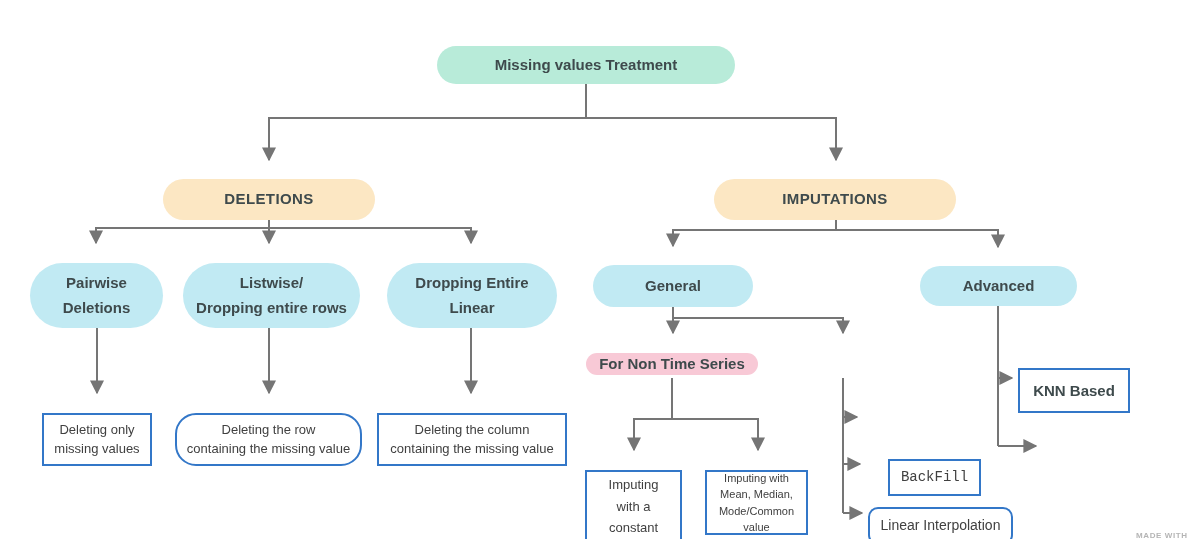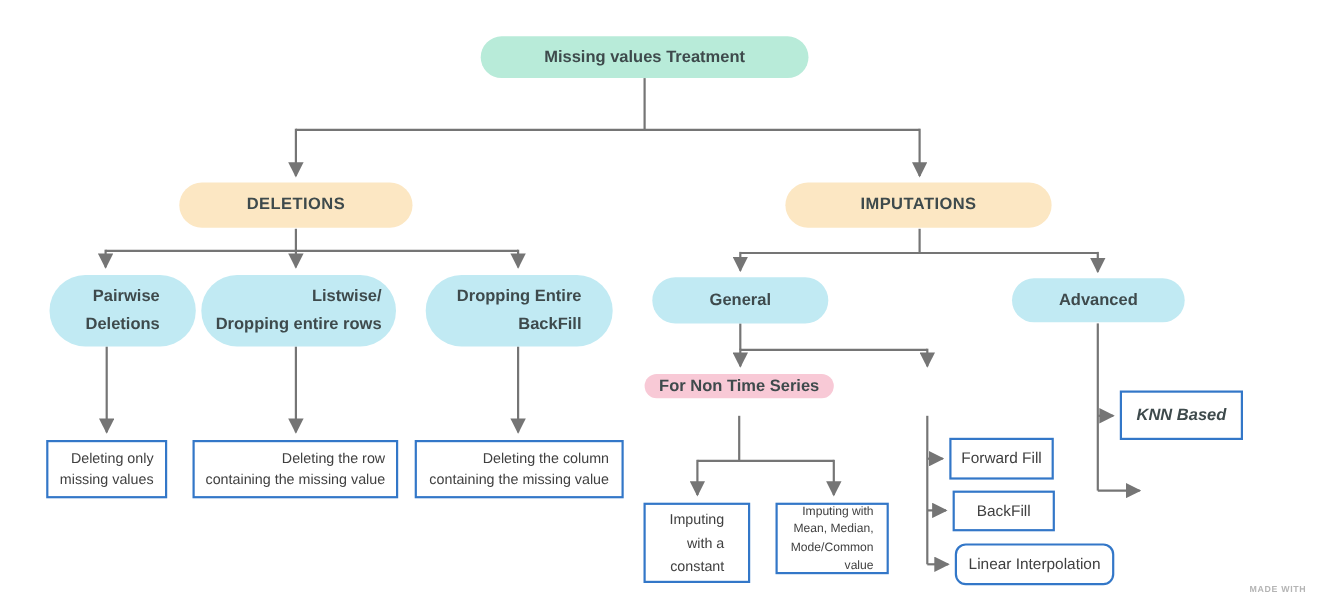--- a/index.html
+++ b/index.html
@@ -15,44 +15,45 @@
     position: absolute;
     left: 0; top: 0;
     width: 1197px; height: 539px;
     pointer-events: none;
   }
   .node {
     position: absolute;
     display: flex;
     align-items: center;
     justify-content: center;
-    text-align: right;
+    text-align: center;
     box-sizing: border-box;
     white-space: pre-line;
+    margin-top: 13px;
   }
   .pill {
     color: #3e4a4c;
     font-weight: 700;
     font-size: 15px;
     line-height: 1.65;
   }
   .pill.mint  { background: #b8ebd9; }
   .pill.peach { background: #fce7c3; letter-spacing: 0.4px; }
   .pill.blue  { background: #c1eaf3; }
   .pill.pink  { background: #f8c9d6; }
   .obox {
     background: #ffffff;
     border: 2px solid #3377c8;
     color: #404040;
     font-weight: 400;
     font-size: 13px;
     line-height: 1.4;
   }
   .obox.big   { font-size: 14px; }
-  .obox.dark  { color: #3e4a4c; font-weight: 700; font-size: 15px; font-style: italic; }
+  .obox.dark  { color: #3e4a4c; font-weight: 700; font-size: 15px; }
   .obox.tall  { line-height: 1.65; }
   .obox.tiny  { font-size: 11px; line-height: 1.5; }
   #watermark {
     position: absolute;
     left: 1120px; top: 531px;
     font-size: 8px;
     font-weight: 700;
     color: #b5b5b5;
     letter-spacing: 0.6px;
     white-space: nowrap;
@@ -127,48 +128,47 @@
         <path d="M998,446 L1036,446" marker-end="url(#arrow)"></path>
       </g>
     </g>
   </svg>
 
   <div class="node pill mint" style="left:437px; top:33px; width:298px; height:38px; border-radius:19px;">Missing values Treatment</div>
 
   <div class="node pill peach" style="left:163px; top:166px; width:212px; height:41px; border-radius:21px;">DELETIONS</div>
   <div class="node pill peach" style="left:714px; top:166px; width:242px; height:41px; border-radius:21px;">IMPUTATIONS</div>
 
-  <div class="node pill blue" style="left:45px; top:250px; width:133px; height:65px; border-radius:33px;">Pairwise
+  <div class="node pill blue" style="left:30px; top:250px; width:133px; height:65px; border-radius:33px;">Pairwise
 Deletions</div>
   <div class="node pill blue" style="left:183px; top:250px; width:177px; height:65px; border-radius:33px;">Listwise/
 Dropping entire rows</div>
   <div class="node pill blue" style="left:387px; top:250px; width:170px; height:65px; border-radius:33px;">Dropping Entire
-BackFill</div>
+Linear</div>
 
   <div class="node pill blue" style="left:593px; top:252px; width:160px; height:42px; border-radius:21px;">General</div>
   <div class="node pill blue" style="left:920px; top:253px; width:157px; height:40px; border-radius:20px;">Advanced</div>
 
   <div class="node pill pink" style="left:586px; top:340px; width:172px; height:22px; border-radius:19px;">For Non Time Series</div>
 
   <div class="node obox" style="left:42px; top:400px; width:110px; height:53px;">Deleting only
 missing values</div>
-  <div class="node obox" style="left:175px; top:400px; width:187px; height:53px;">Deleting the row
+  <div class="node obox" style="left:175px; top:400px; width:187px; height:53px;border-radius:21px;">Deleting the row
 containing the missing value</div>
   <div class="node obox" style="left:377px; top:400px; width:190px; height:53px;">Deleting the column
 containing the missing value</div>
 
   <div class="node obox tall" style="left:585px; top:457px; width:97px; height:73px;">Imputing
 with a
 constant</div>
   <div class="node obox tiny" style="left:705px; top:457px; width:103px; height:65px;">Imputing with
 Mean, Median,
 Mode/Common
 value</div>
 
-  <div class="node obox big" style="left:863px; top:398px; width:95px; height:38px;">Forward Fill</div>
-  <div class="node obox big" style="left:866px; top:446px; width:93px; height:37px;">BackFill</div>
+  <div class="node obox big" style="left:888px; top:446px; width:93px; height:37px;font-family:Liberation Mono, monospace;">BackFill</div>
   <div class="node obox big" style="left:868px; top:494px; width:145px; height:38px;border-radius:10px;">Linear Interpolation</div>
 
   <div class="node obox dark" style="left:1018px; top:355px; width:112px; height:45px;">KNN Based</div>
 
   <div id="watermark">MADE WITH</div>
 
 </div>
 
 </body></html>

